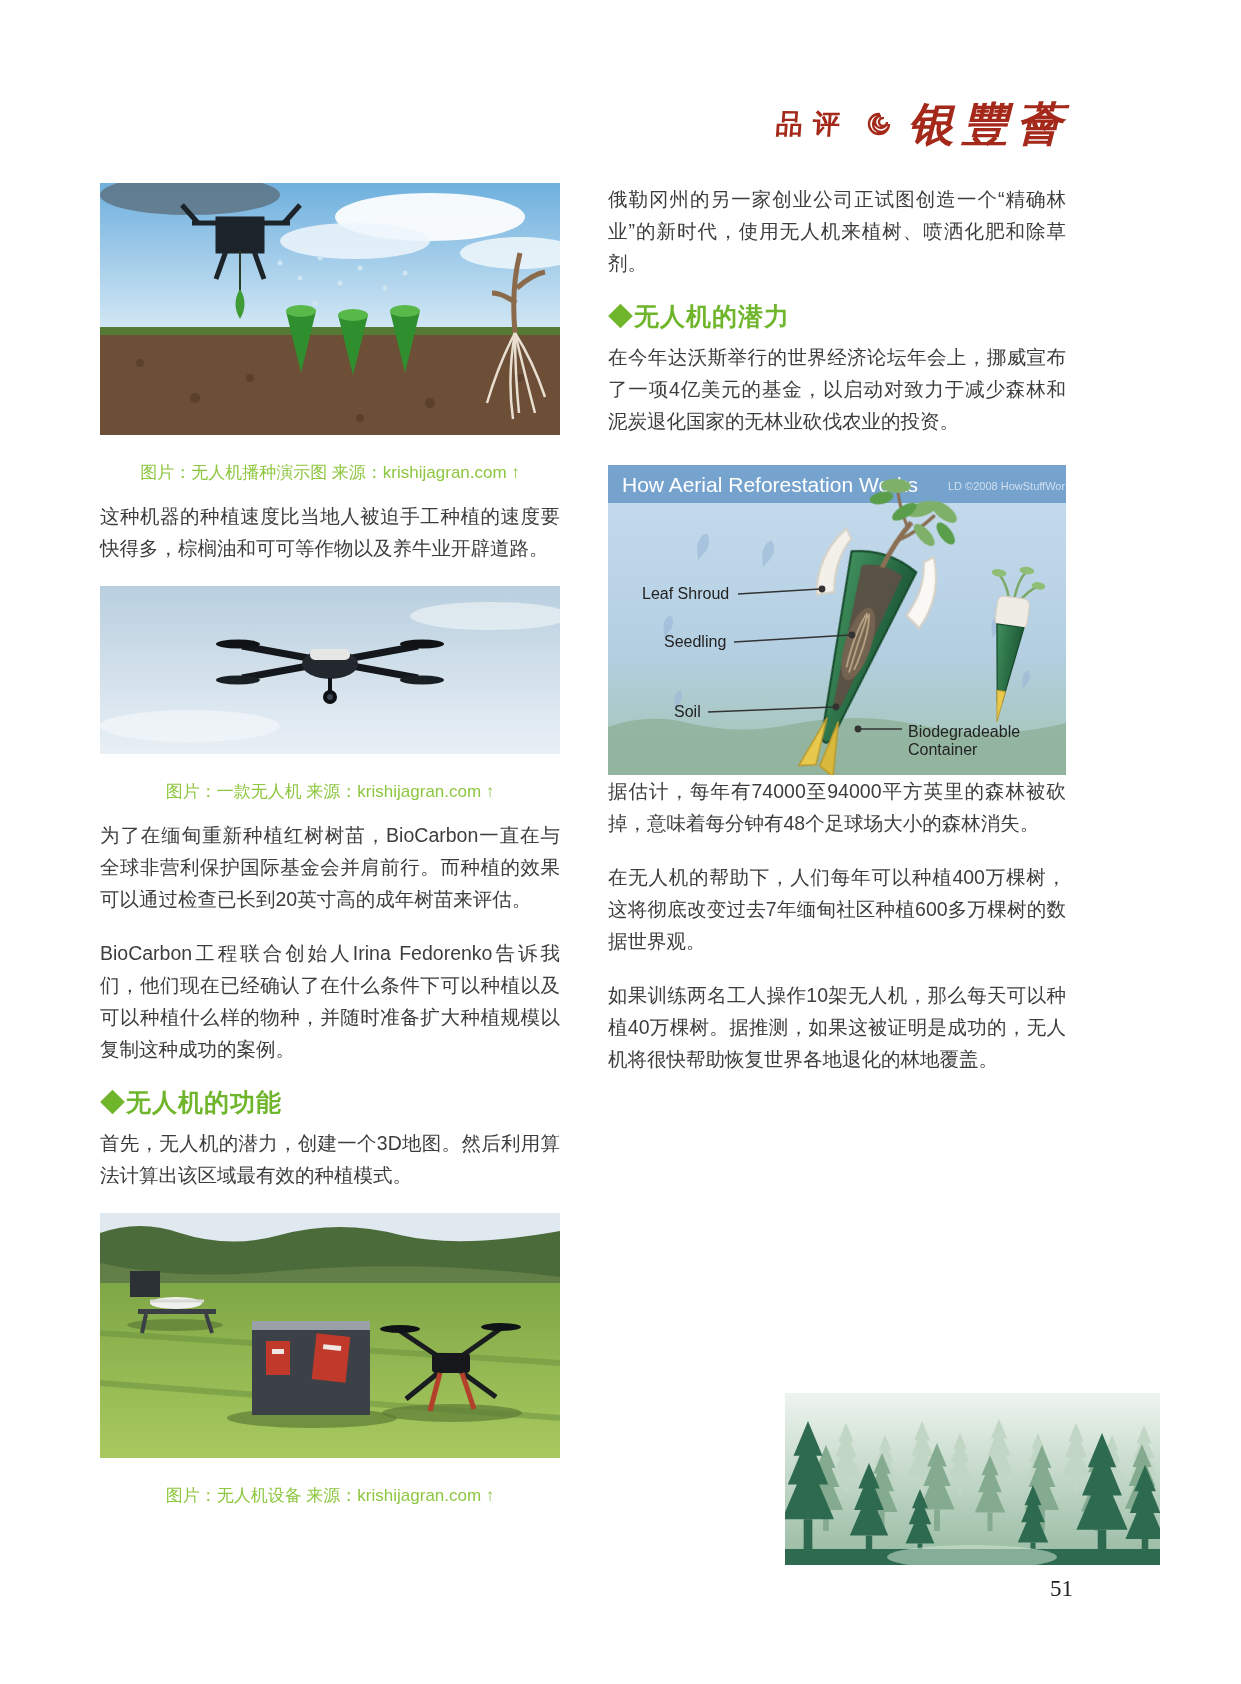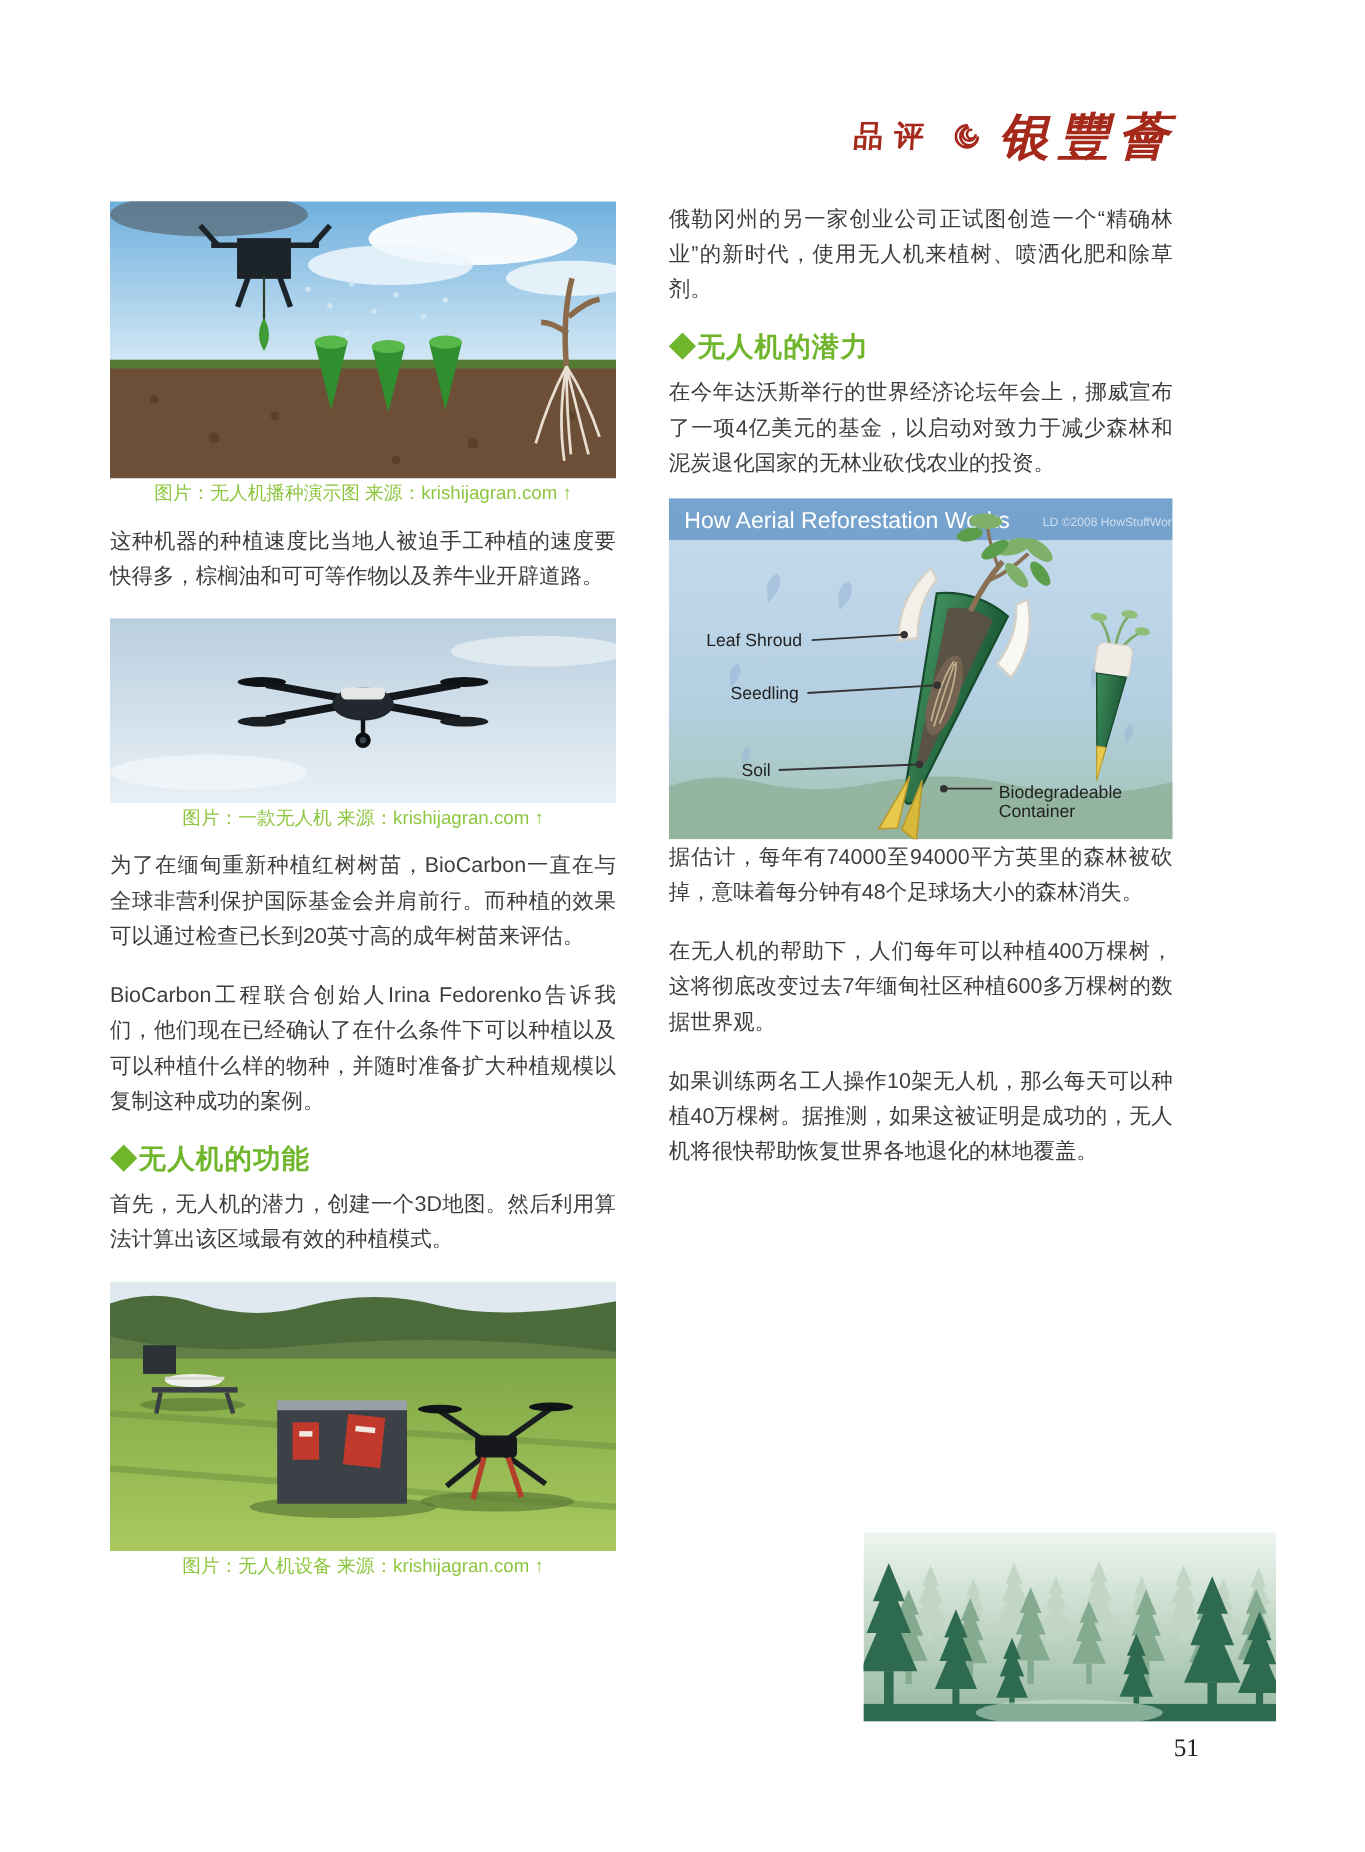--- a/index.html
+++ b/index.html
@@ -24,30 +24,30 @@
   
   .col{position:absolute;top:183px;width:460px;}
   .col-left{left:100px;}
   .col-right{left:608px;width:458px;}
   p.body{
     font-size:19.5px;line-height:32px;color:#3d3d3d;text-align:justify;
     margin:0 0 22px 0;
   }
   .caption{
     font-size:17px;line-height:23px;color:#8dc63f;text-align:center;
-    margin:2px 0 16px 0;
+    margin:26px 0 16px 0;
   }
   h2.sec{
     font-size:25px;line-height:30px;color:#70b62c;font-weight:bold;
     margin:4px 0 10px 0;letter-spacing:1px;
   }
   figure{margin:0;display:block;}
   figure svg{display:block;}
   .pageno{
-    position:absolute;left:1050px;top:1576px;width:40px;text-align:right;
+    position:absolute;left:1050px;top:1576px;width:40px;
     font-family:"Liberation Serif",serif;font-size:23px;color:#222;
   }
   .forest-wrap{position:absolute;left:785px;top:1393px;width:375px;height:172px;}
   .diag-label{font-family:"Liberation Sans",sans-serif;font-weight:normal;}
 </style>
 </head>
 <body>
 
 <div class="page">
 
@@ -220,21 +220,21 @@
       </svg>
     </figure>
     <div class="caption">图片：无人机设备 来源：krishijagran.com ↑</div>
   </div>
 
   <div class="col col-right">
 
     <p class="body">俄勒冈州的另一家创业公司正试图创造一个“精确林业”的新时代，使用无人机来植树、喷洒化肥和除草剂。</p>
 
     <h2 class="sec">◆无人机的潜力</h2>
-    <p class="body" style="margin-bottom:16px">在今年达沃斯举行的世界经济论坛年会上，挪威宣布了一项4亿美元的基金，以启动对致力于减少森林和泥炭退化国家的无林业砍伐农业的投资。</p>
+    <p class="body" style="margin-bottom:28px">在今年达沃斯举行的世界经济论坛年会上，挪威宣布了一项4亿美元的基金，以启动对致力于减少森林和泥炭退化国家的无林业砍伐农业的投资。</p>
 
     <figure>
       <svg width="458" height="310" viewBox="0 0 458 310">
         <defs>
           <linearGradient id="diagbg" x1="0" y1="0" x2="0" y2="1">
             <stop offset="0" stop-color="#c7dcee"></stop>
               <stop offset="0.6" stop-color="#b4cfe2"></stop>
             <stop offset="1" stop-color="#a3c4b0"></stop>
           </linearGradient>
           <linearGradient id="cone" x1="0" y1="0" x2="1" y2="0">

